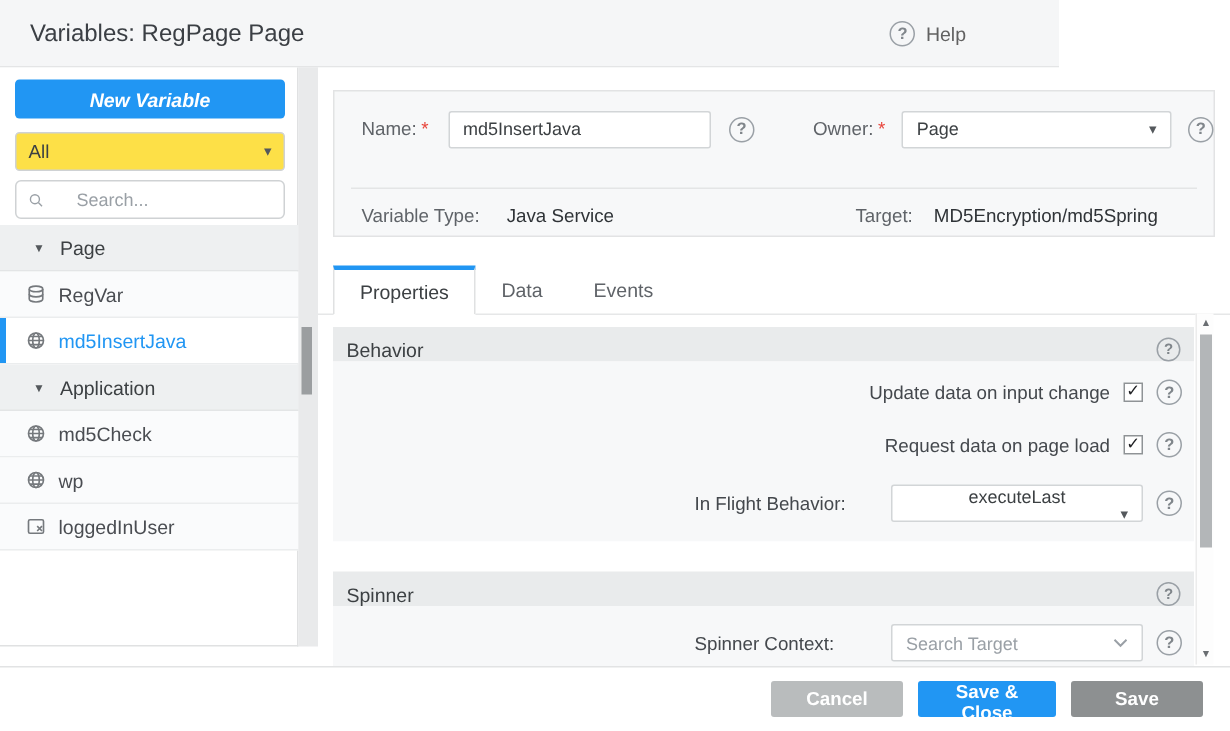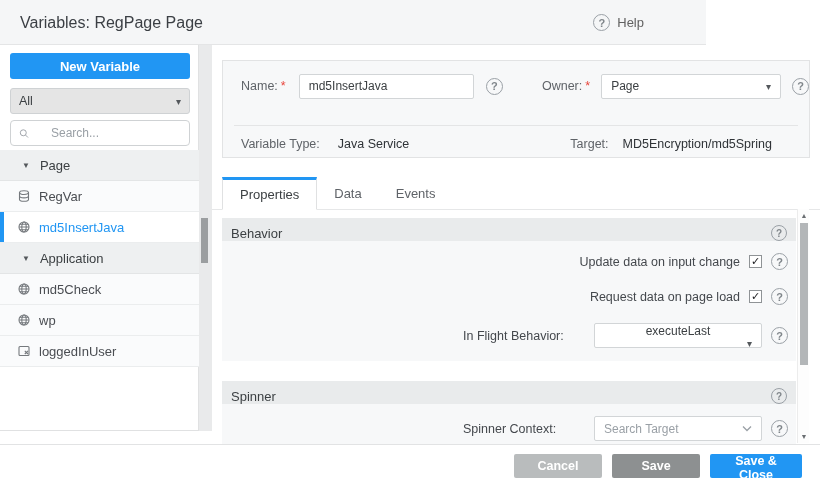--- a/index.html
+++ b/index.html
@@ -8,22 +8,22 @@
 
   
   .titlebar { position:absolute; left:0; top:0; width:706px; height:45px; background:#f5f6f7; border-bottom:1px solid #e4e5e6; }
   .title { position:absolute; left:20px; top:0; line-height:45px; font-size:16px; color:#3b3f44; }
   .helpwrap { position:absolute; right:62px; top:0; height:45px; display:flex; align-items:center; gap:7px; cursor:pointer; color:#616161; font-size:13px; }
 
   .qicon { display:inline-flex; align-items:center; justify-content:center; width:17px; height:17px; border:1px solid #9aa0a6; border-radius:50%; color:#80868b; font-size:11px; font-weight:bold; flex:0 0 auto; background:#fff0; }
 
   
   .sidebar { position:absolute; left:0; top:45px; width:199px; height:386px; background:#fff; border-right:1px solid #e0e1e2; border-bottom:1px solid #e0e1e2; }
-  .btn-new { position:absolute; left:10px; top:8px; width:180px; height:26px; background:#2196f3; color:#fff; font-weight:bold; font-size:13px; border:none; border-radius:3px; cursor:pointer; }
-  .filter-select { position:absolute; left:10px; top:43px; width:180px; height:26px; background:#e5e5e5; border:1px solid #cfd2d4; border-radius:3px; display:flex; align-items:center; padding:0 8px; cursor:pointer; }
+  .btn-new { position:absolute; left:10px; top:8px; width:180px; height:26px; background:#2196f3; color:#fff; font-weight:bold; font-size:13px; border:none; border-radius:3px; cursor:pointer;font-style:italic; }
+  .filter-select { position:absolute; left:10px; top:43px; width:180px; height:26px; background:#fde047; border:1px solid #cfd2d4; border-radius:3px; display:flex; align-items:center; padding:0 8px; cursor:pointer; }
   .filter-select .caret, .selectbox .caret { margin-left:auto; font-size:10px; color:#54585c; }
   .searchbox { position:absolute; left:10px; top:75px; width:180px; height:26px; background:#fff; border:1px solid #cfd2d4; border-radius:4px; display:flex; align-items:center; padding:0 8px; gap:22px; }
   .searchbox input { border:none; outline:none; width:130px; font-size:12px; color:#3c4043; background:transparent; font-family:inherit; }
   .searchbox input::placeholder { color:#9aa0a6; }
   .varlist { position:absolute; left:0; top:105px; width:199px; }
   .group-header { height:31px; background:#eef0f1; border-bottom:1px solid #e3e5e6; display:flex; align-items:center; padding-left:22px; gap:10px; font-size:13px; color:#3c4043; cursor:pointer; }
   .group-header .tri { font-size:8px; color:#54585c; }
   .var-item { height:31px; background:#fafbfc; border-bottom:1px solid #ebedee; display:flex; align-items:center; padding-left:17px; gap:8px; font-size:13px; color:#4a4d52; cursor:pointer; position:relative; }
   .var-item.selected { background:#fff; color:#2196f3; }
   .var-item.selected::before { content:""; position:absolute; left:0; top:0; width:4px; height:100%; background:#2196f3; }
@@ -264,17 +264,17 @@
   </div>
 
   <div class="vscroll">
     <span class="arrow up">▲</span>
     <div class="vthumb"></div>
     <span class="arrow down">▼</span>
   </div>
 
   <div class="footer">
     <button class="fbtn cancel">Cancel</button>
+    <button class="fbtn saveclose">Save &amp; Close</button>
     <button class="fbtn save">Save</button>
-    <button class="fbtn saveclose">Save &amp; Close</button>
   </div>
 
 </div>
 
 </body></html>

